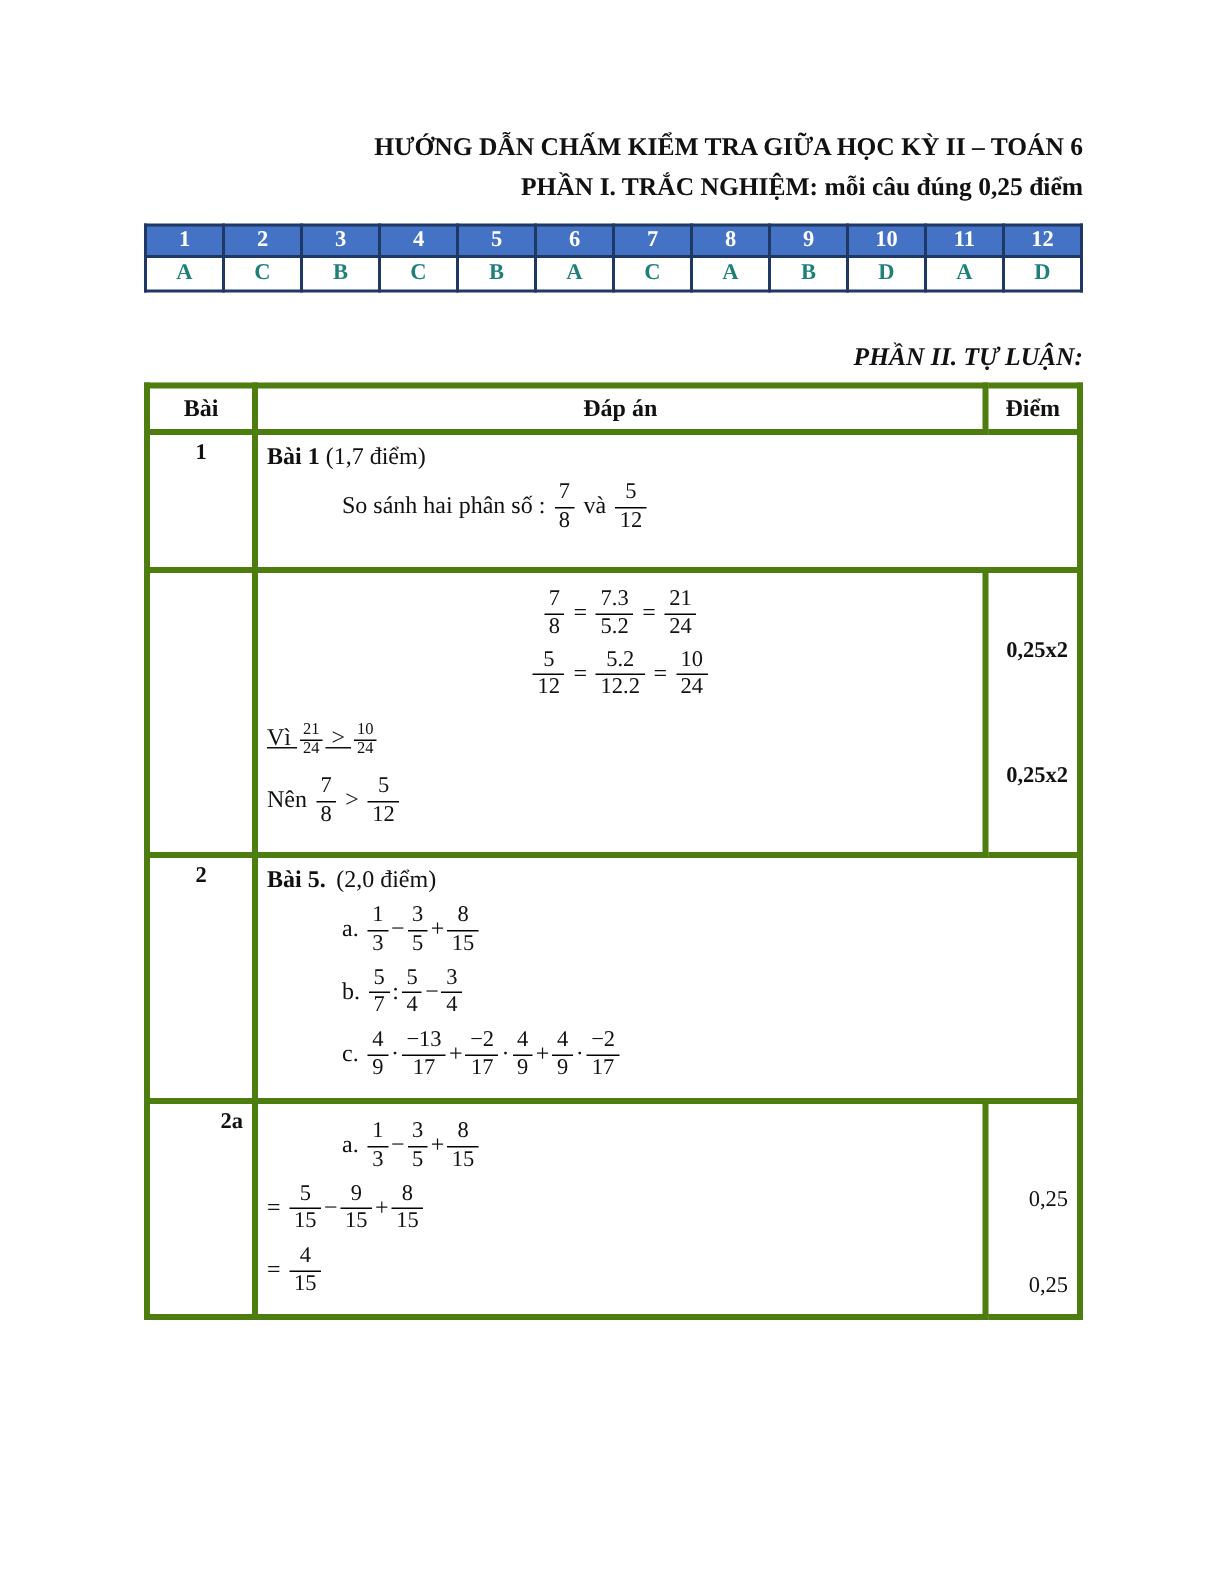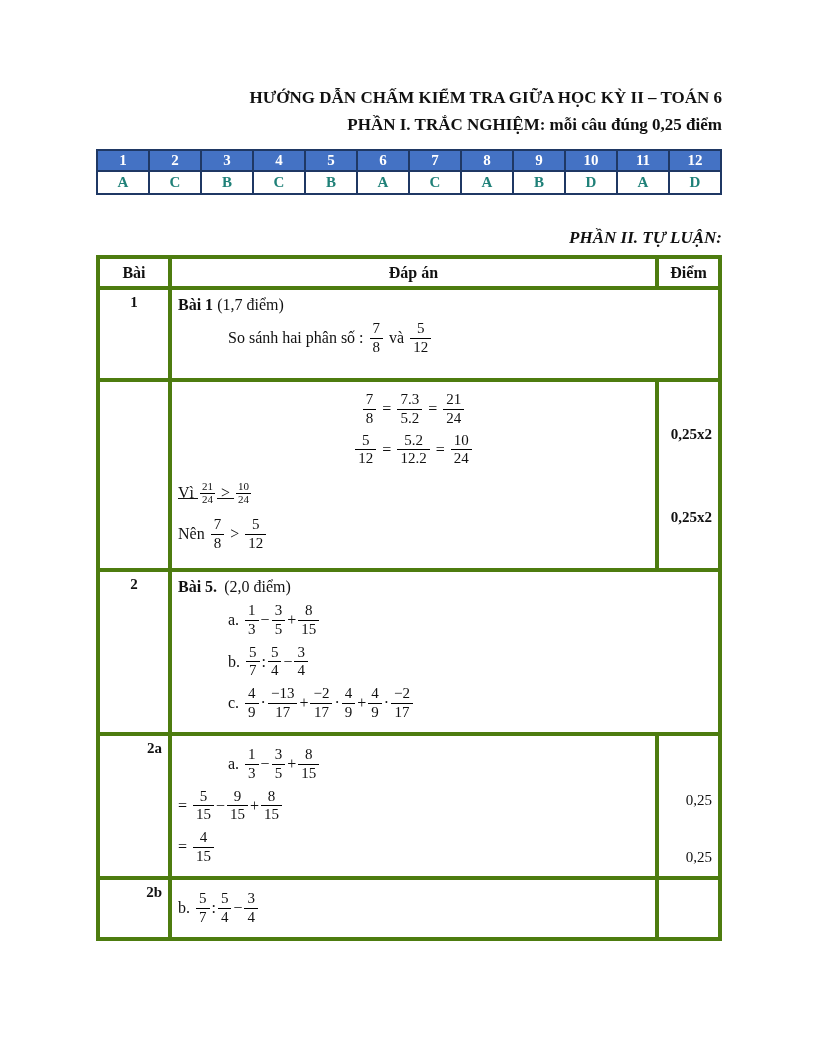--- a/index.html
+++ b/index.html
@@ -160,23 +160,16 @@
           <div class="math-line indent"><span class="mtxt">a. </span><span class="frac"><span class="num">1</span><span class="den">3</span></span><span class="mtxt">−</span><span class="frac"><span class="num">3</span><span class="den">5</span></span><span class="mtxt">+</span><span class="frac"><span class="num">8</span><span class="den">15</span></span></div>
           <div class="math-line"><span class="mtxt">= </span><span class="frac"><span class="num">5</span><span class="den">15</span></span><span class="mtxt">−</span><span class="frac"><span class="num">9</span><span class="den">15</span></span><span class="mtxt">+</span><span class="frac"><span class="num">8</span><span class="den">15</span></span></div>
           <div class="math-line"><span class="mtxt">= </span><span class="frac"><span class="num">4</span><span class="den">15</span></span></div>
         </td>
         <td class="diem">
             <div class="diem-val first">0,25</div>
             <div class="diem-val second">0,25</div>
           </td>
       </tr>
 
-      <tr class="r2b">
-        <td class="bai left">2b</td>
-        <td>
-          <div class="math-line"><span class="mtxt">b. </span><span class="frac"><span class="num">5</span><span class="den">7</span></span><span class="mtxt">:</span><span class="frac"><span class="num">5</span><span class="den">4</span></span><span class="mtxt">−</span><span class="frac"><span class="num">3</span><span class="den">4</span></span></div>
-        </td>
-        <td class="diem"></td>
-      </tr>
     </tbody>
   </table>
 
 </div>
 
 </body></html>

